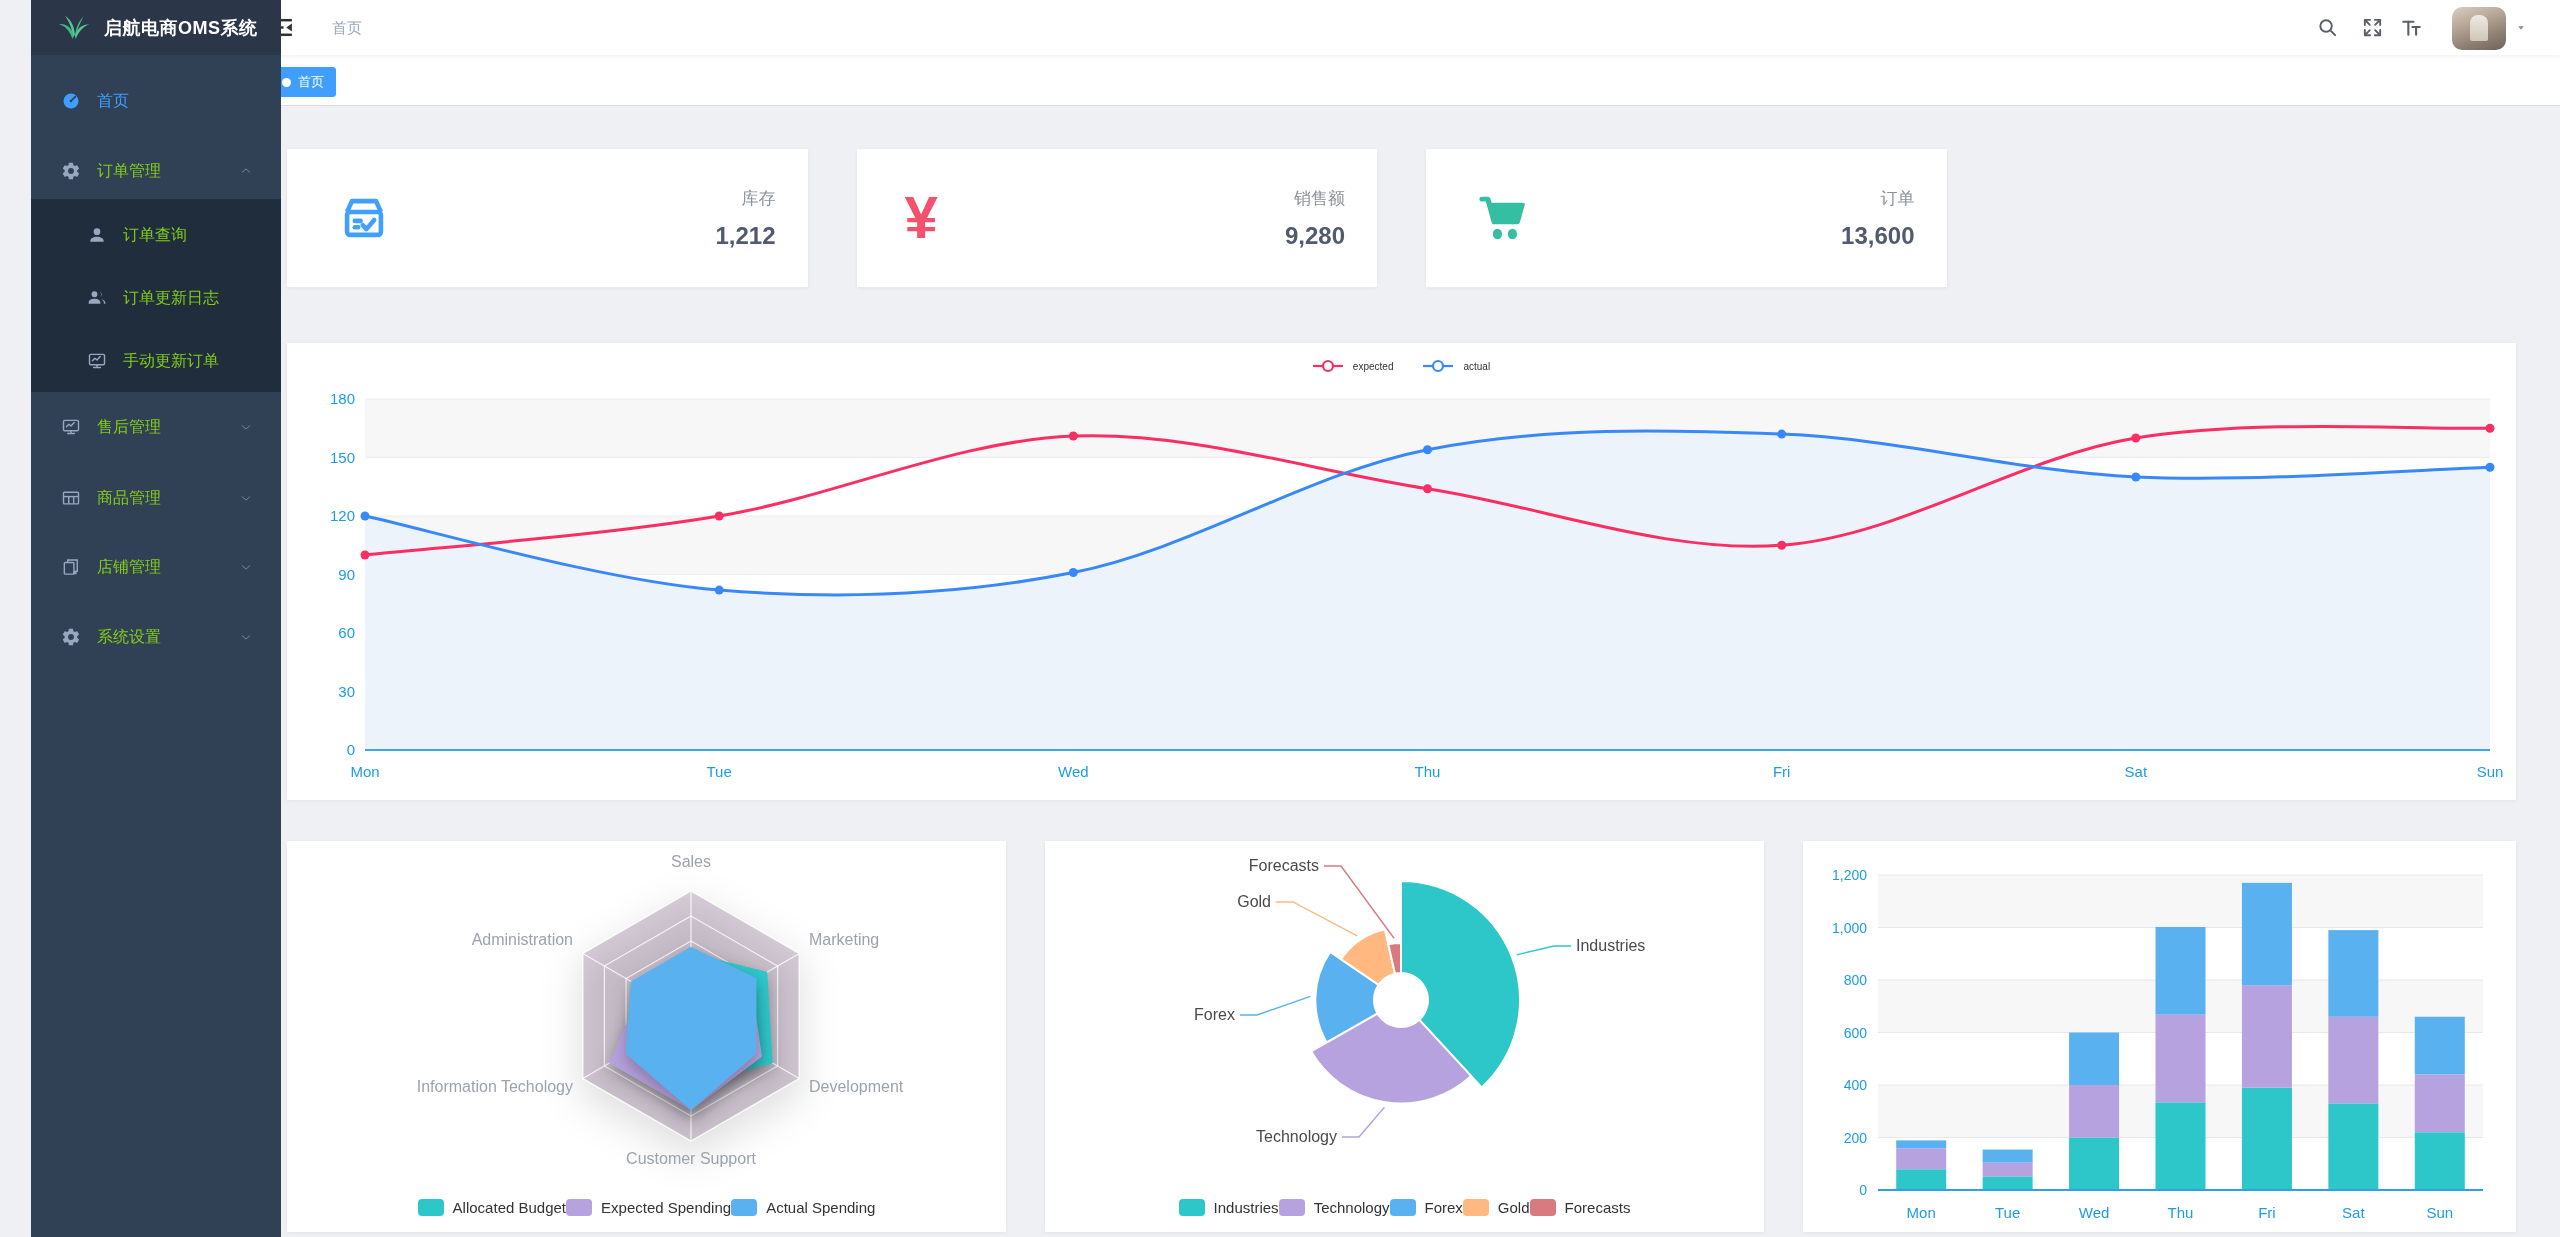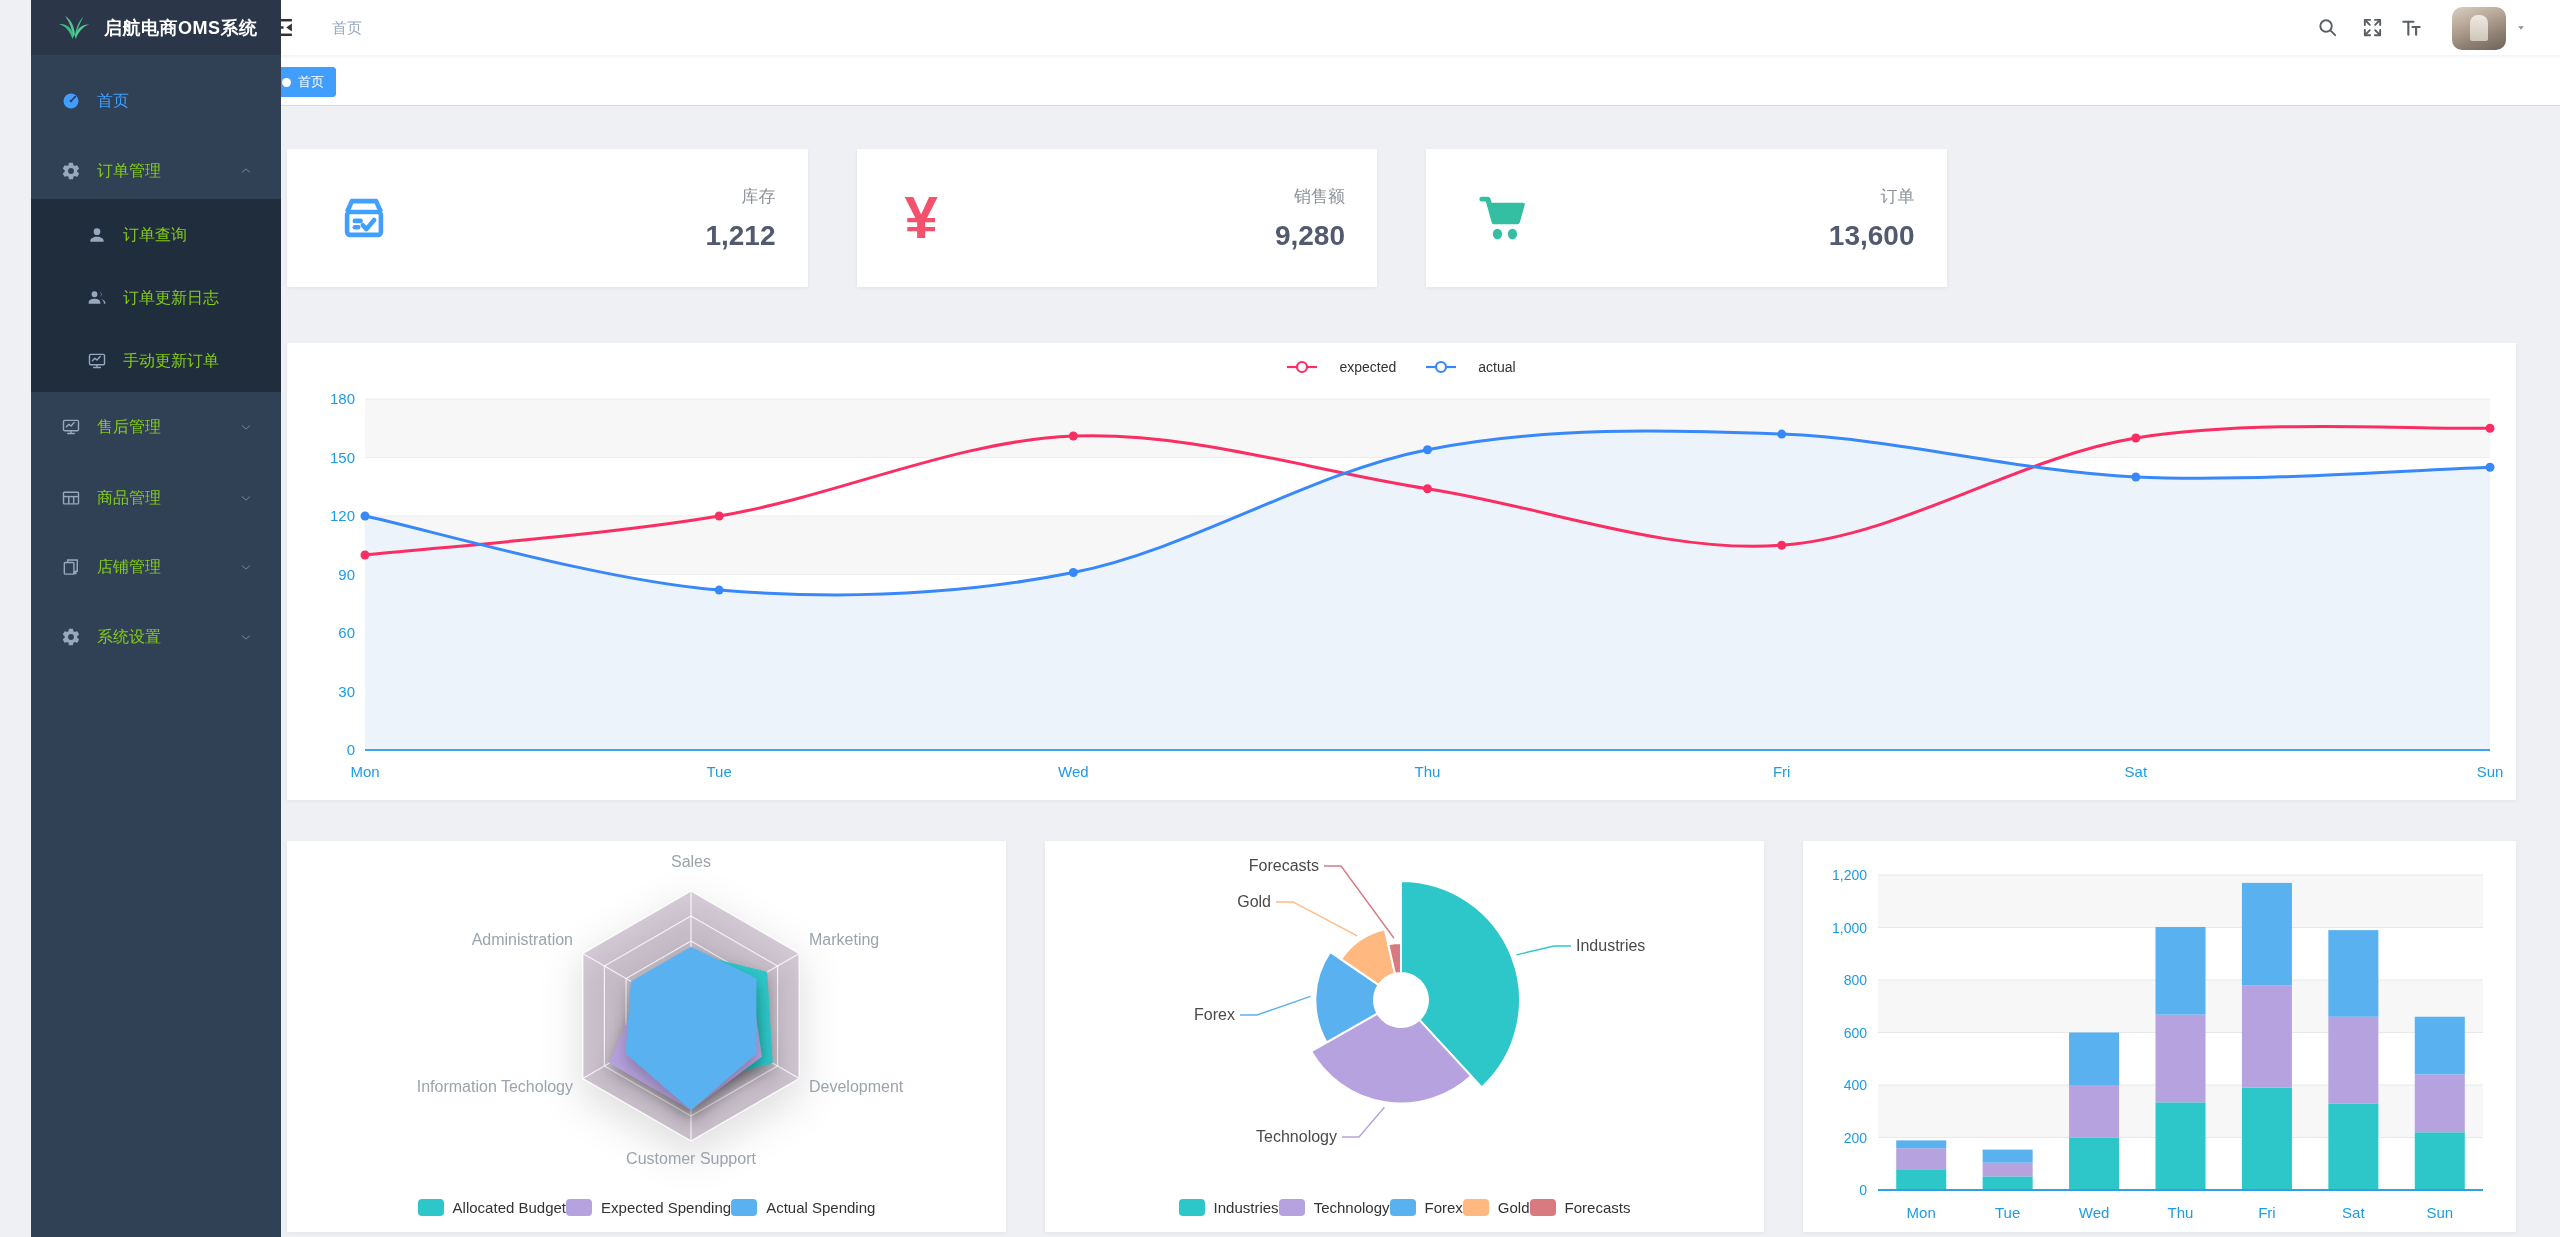--- a/index.html
+++ b/index.html
@@ -42,29 +42,29 @@
 
   
   .panel { position:absolute; background:#fff; box-shadow:0 1px 4px rgba(0,21,41,.06); }
   .stats-row { position:absolute; left:287px; top:149px; width:2229px; height:138px; display:grid;
     grid-template-columns:repeat(4,1fr); gap:49px; }
   .stat-card { background:#fff; box-shadow:0 1px 4px rgba(0,21,41,.06); position:relative; }
   .stat-icon { position:absolute; left:48px; top:50%; transform:translateY(-50%); width:58px; height:58px; }
   .stat-icon .yen { font-size:60px; font-weight:bold; line-height:58px; }
   .stat-text { position:absolute; right:32px; top:50%; transform:translateY(-50%); text-align:right; }
   .stat-label { color:#8b919a; font-size:17px; margin-bottom:12px; }
-  .stat-value { color:#515a6e; font-size:28px; font-weight:bold; }
+  .stat-value { color:#515a6e; font-size:24px; font-weight:bold; }
 
   .line-panel  { left:287px;  top:343px; width:2229px; height:457px; }
   .radar-panel { left:287px;  top:841px; width:719px;  height:391px;padding-left:44px; }
   .pie-panel   { left:1045px; top:841px; width:719px;  height:391px; }
   .bar-panel   { left:1803px; top:841px; width:713px;  height:391px; }
 
   .line-legend { position:absolute; left:0; top:16px; width:100%; display:flex; justify-content:center; gap:30px; z-index:2; }
-  .line-legend .item { display:flex; align-items:center; gap:22px; color:#333; font-size:14px; cursor:pointer; }
+  .line-legend .item { display:flex; align-items:center; gap:10px; color:#333; font-size:10px; cursor:pointer; }
   .chart-legend { position:absolute; left:0; bottom:16px; width:100%; display:flex; justify-content:center; }
   .chart-legend .item { display:flex; align-items:center; gap:9px; color:#333; font-size:15px; cursor:pointer; }
   .chart-legend .swatch { width:26px; height:17px; border-radius:4px; display:inline-block; }
 </style>
 </head>
 <body>
 
 <aside class="sidebar">
   <div class="logo-bar">
     <span id="logo-icon-slot">

